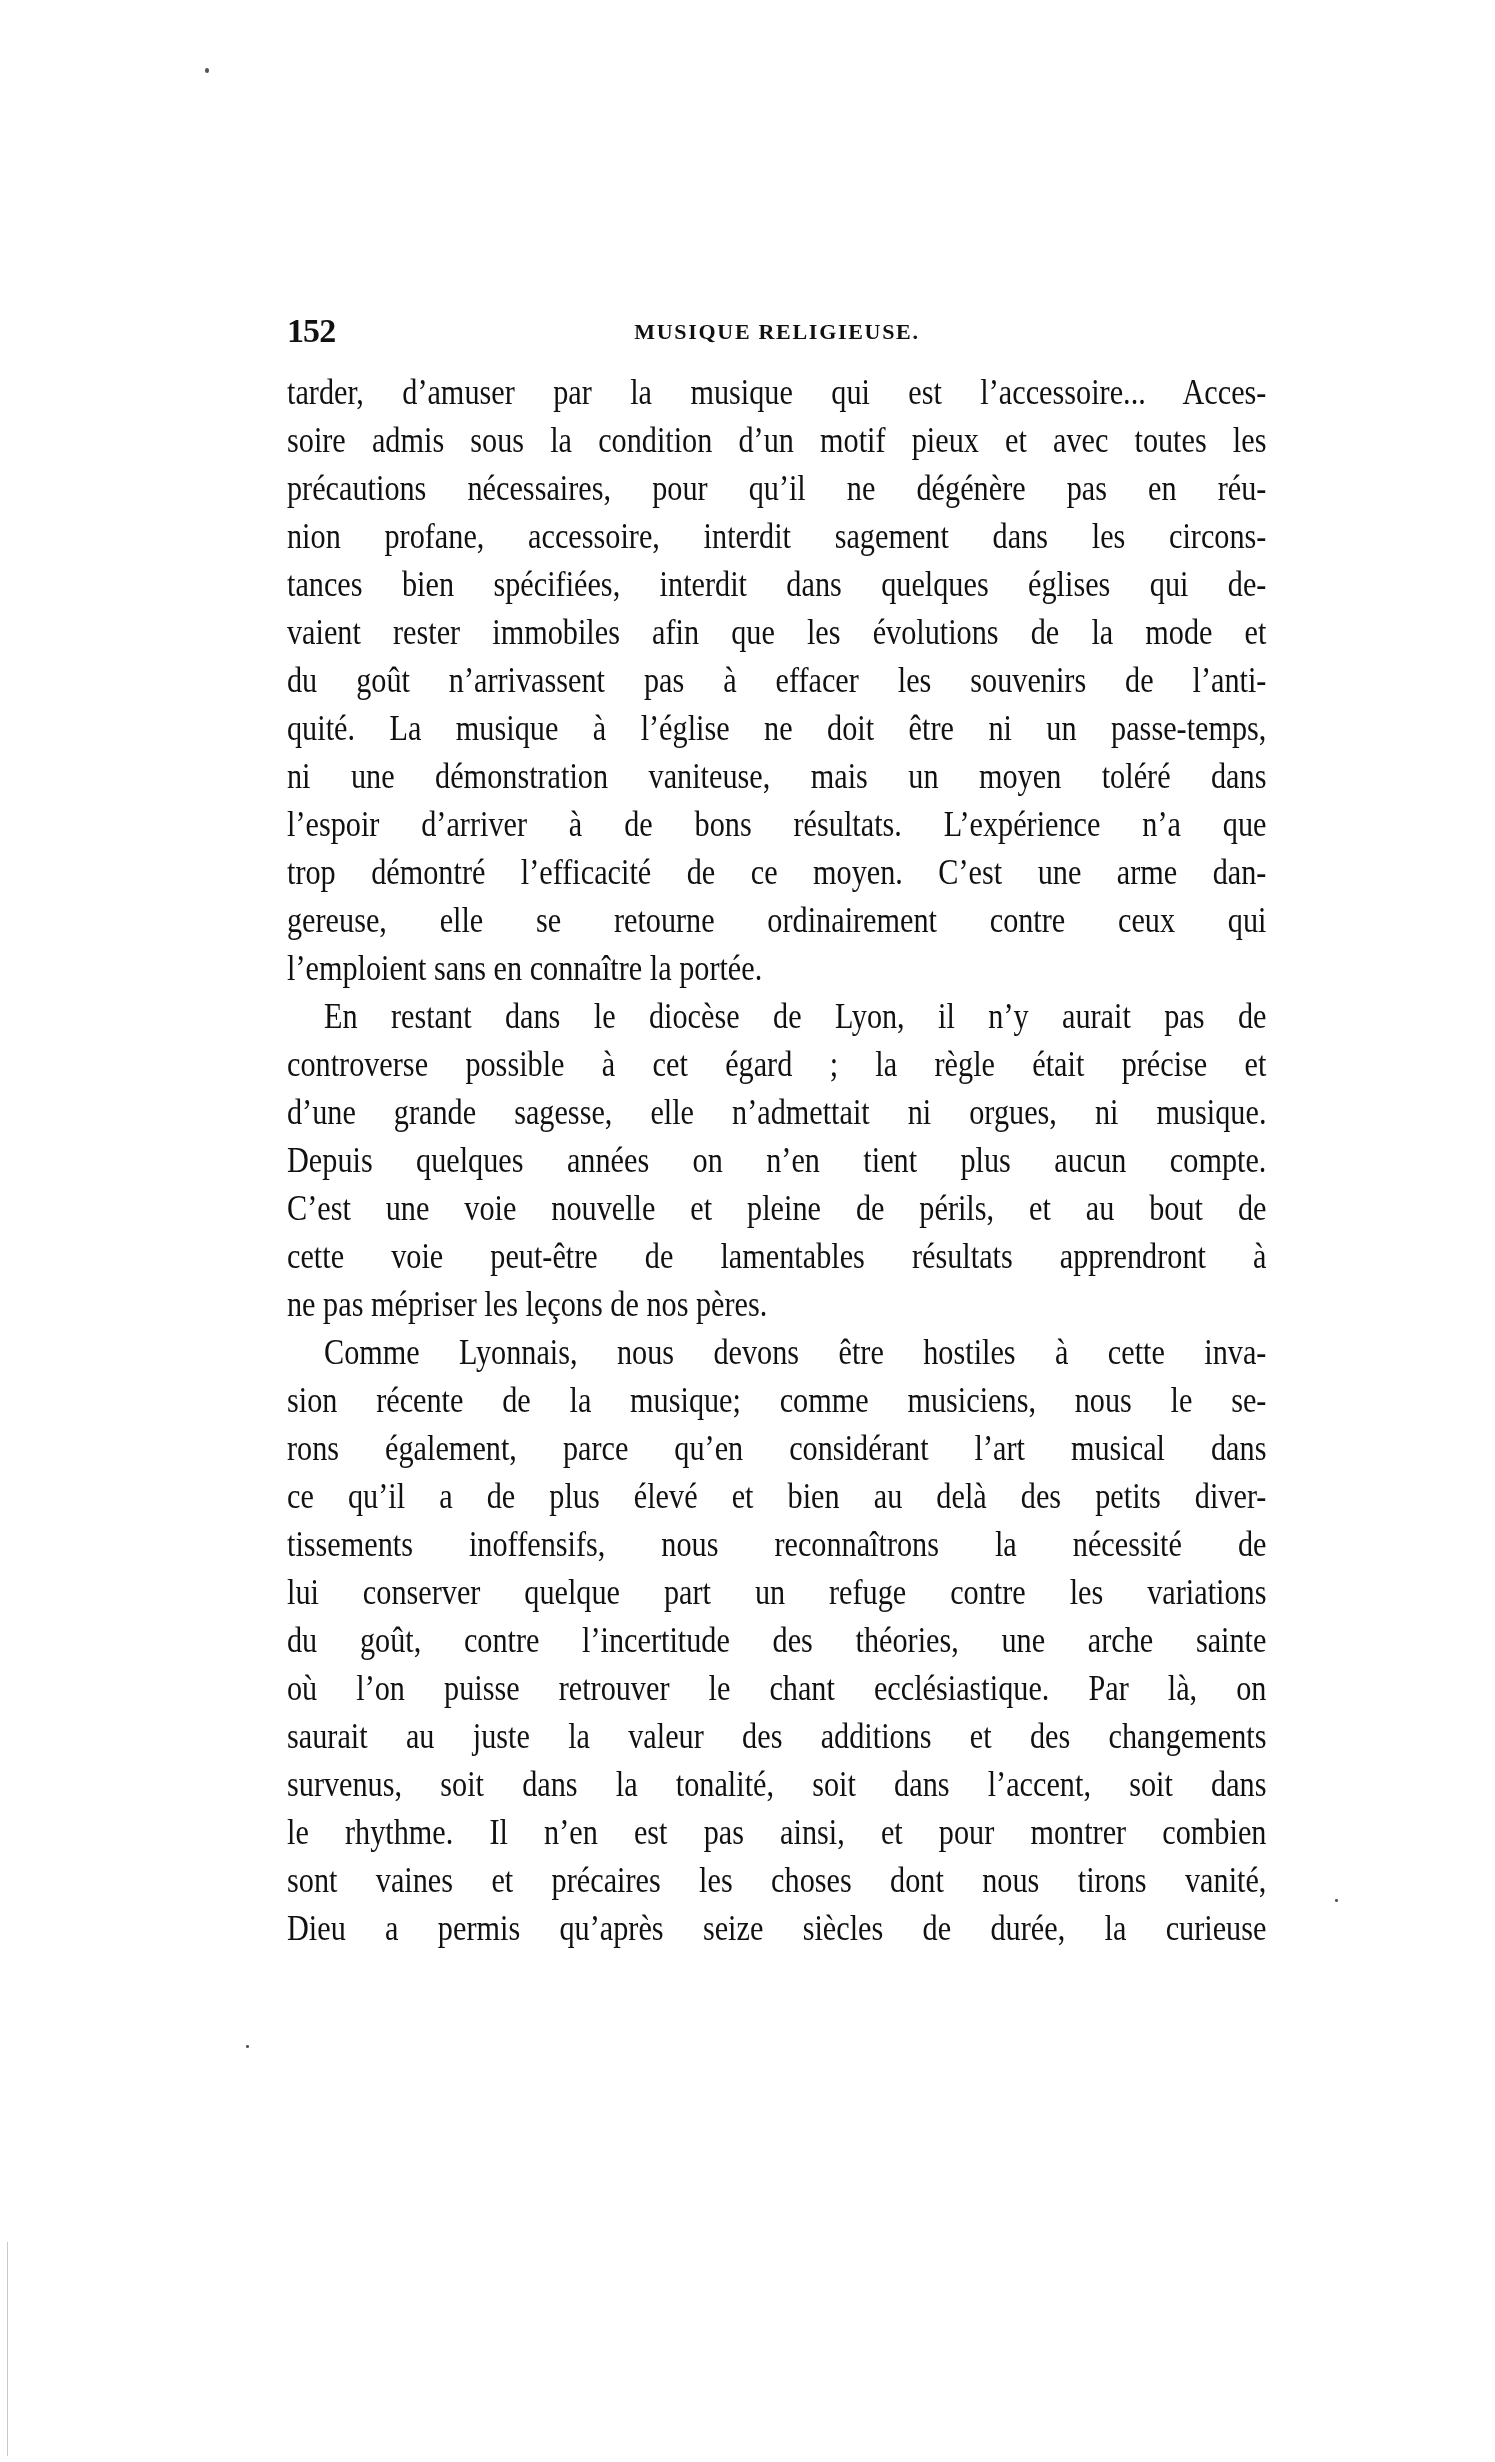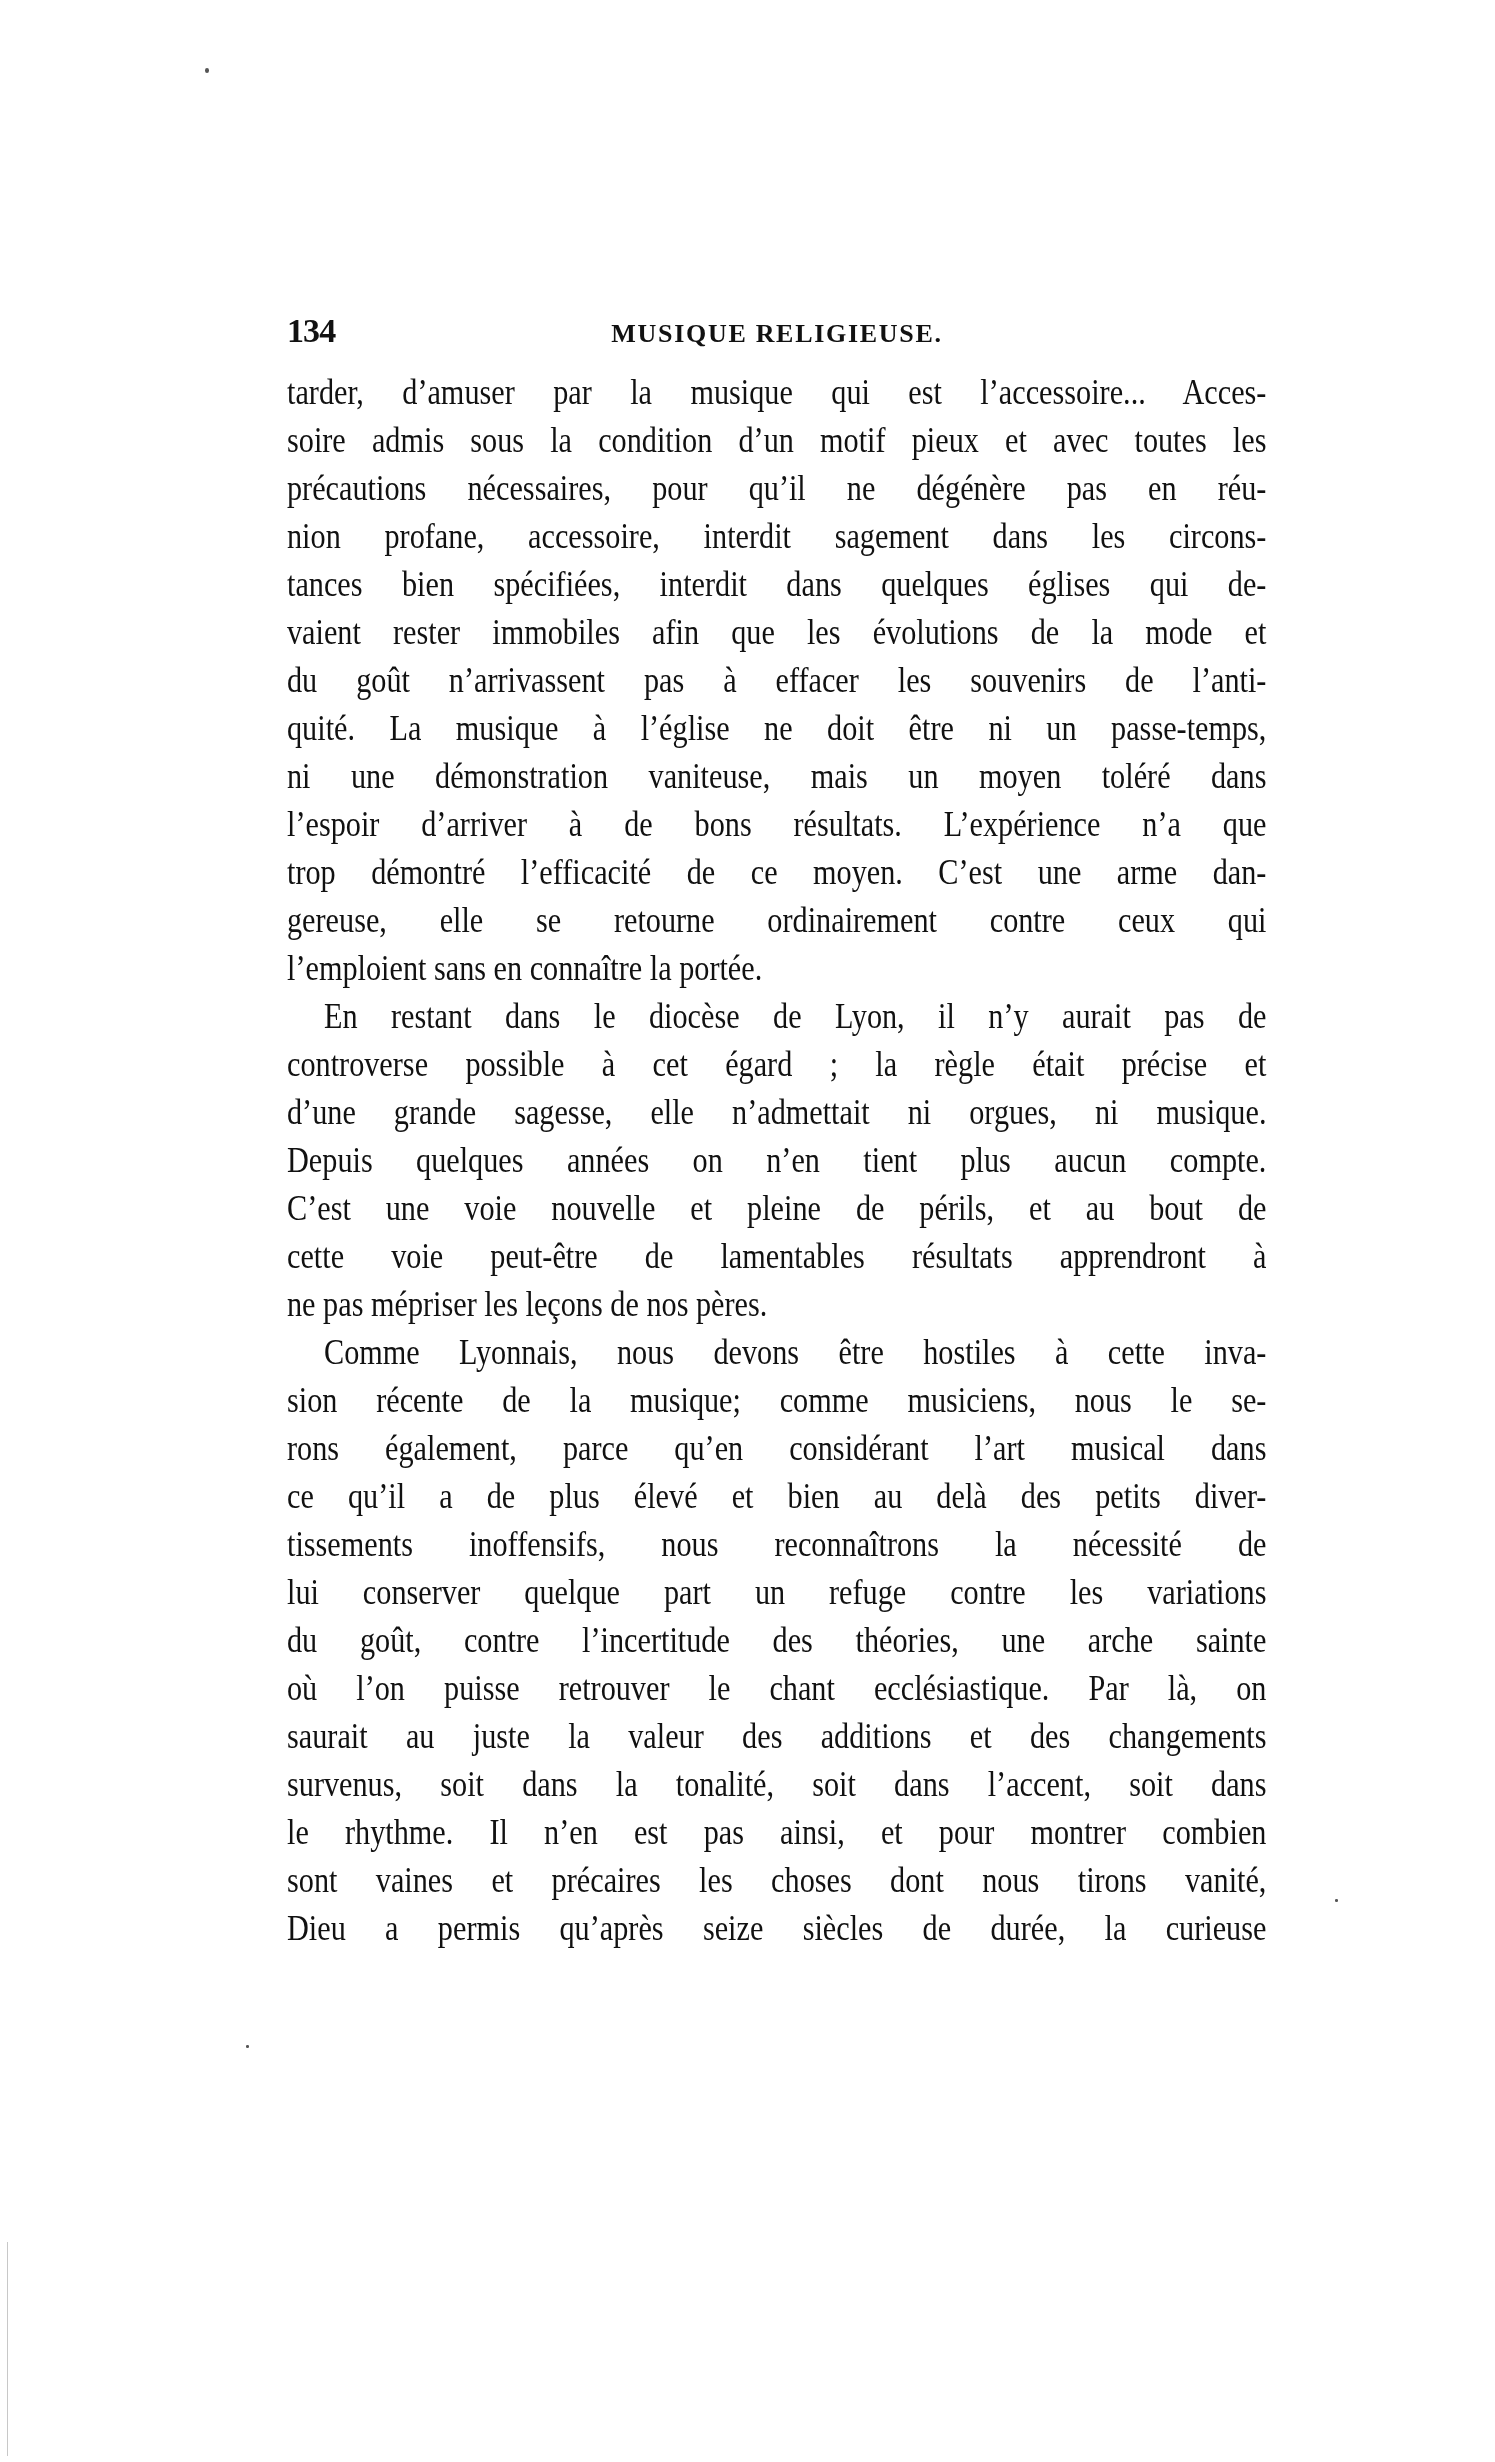--- a/index.html
+++ b/index.html
@@ -1,36 +1,36 @@
 <!DOCTYPE html>
 <html style="font-size:13.7px"><head>
   <meta charset="utf-8">
   <style>
     html, body { margin: 0; padding: 0; background: #ffffff; }
     body { width: 1496px; height: 2462px; position: relative; overflow: hidden; }
     .page { position: absolute; left: 0; top: 0; width: 1496px; height: 2462px; background: #ffffff; }
     .running-head { position: absolute; left: 287px; top: 312px; width: 980px; height: 38px;
       font-family: "Liberation Serif", serif; color: #111; }
     .page-number { position: absolute; left: 0; top: 0; font-size: 34px; font-weight: bold; letter-spacing: -0.9px; }
-    .head-title { position: absolute; left: 0; right: 0; text-align: center; top: 6.8px; font-size: 26px; font-weight: bold; letter-spacing: 1.7px; }
+    .head-title { position: absolute; left: 0; right: 0; text-align: center; top: 6.8px; font-size: 22px; font-weight: bold; letter-spacing: 1.7px; }
     .body-text { position: absolute; left: 287px; top: 368px; width: 980px;
       font-family: "Liberation Serif", serif; font-size: 36px; line-height: 48px; color: #111;
       transform: scaleX(0.84); transform-origin: left top; width: 1166px; }
     .line { display: block; white-space: nowrap; text-align: justify; text-align-last: justify; height: 48px; }
     .line.last { text-align-last: left; }
     .line.indent { padding-left: 44px; }
     .speck { position: absolute; background: #555; border-radius: 50%; }
     .edge-line { position: absolute; left: 6.8px; top: 2242px; width: 1.7px; height: 214px; background: #c8c8c8; }
   </style>
 </head>
 <body>
 
 <div class="page">
   <div class="running-head">
-    <span class="page-number">134</span>
+    <span class="page-number">152</span>
     <span class="head-title">MUSIQUE RELIGIEUSE.</span>
   </div>
 
   <div class="body-text">
 
     <span class="line">tarder, d’amuser par la musique qui est l’accessoire... Acces-</span>
     <span class="line">soire admis sous la condition d’un motif pieux et avec toutes les</span>
     <span class="line">précautions nécessaires, pour qu’il ne dégénère pas en réu-</span>
     <span class="line">nion profane, accessoire, interdit sagement dans les circons-</span>
     <span class="line">tances bien spécifiées, interdit dans quelques églises qui de-</span>

